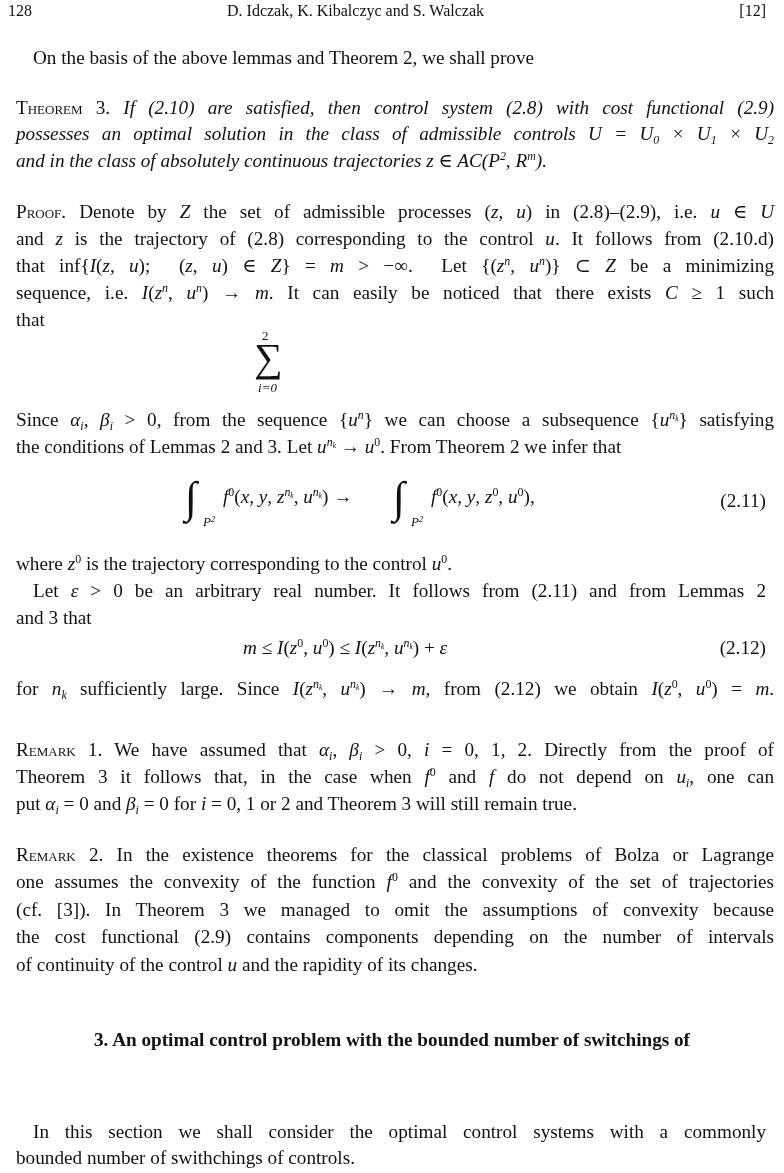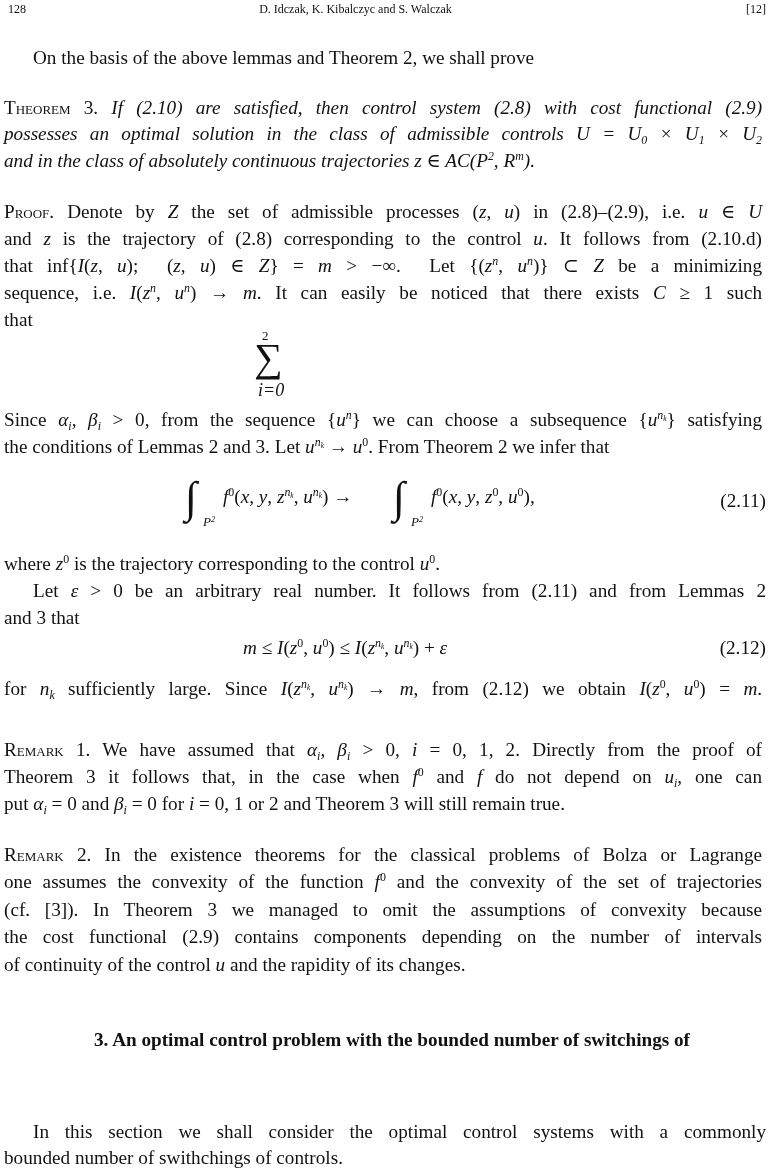--- a/index.html
+++ b/index.html
@@ -2,27 +2,27 @@
 <html><head>
 <meta charset="utf-8">
 <style>
   html, body { margin: 0; padding: 0; background: #ffffff; }
   body {
     width: 784px; height: 1173px; position: relative; overflow: hidden;
     font-family: "Liberation Serif", "DejaVu Serif", serif;
     color: #111111; font-size: 19.2px;
   }
   .abs { position: absolute; }
-  .line { position: absolute; left: 4px; width: 758px; white-space: nowrap; line-height: 24px; }
+  .line { position: absolute; left: 16px; width: 758px; white-space: nowrap; line-height: 24px; }
   .just { text-align: justify; text-align-last: justify; }
   i, .it { font-style: italic; }
   .sc { font-variant: small-caps; }
   sup { font-size: 0.62em; vertical-align: 0.55em; line-height: 0; }
   sub { font-size: 0.62em; vertical-align: -0.3em; line-height: 0; }
-  .hdr { top: 2px; font-size: 12px; }
+  .hdr { top: 2px; font-size: 16px; }
   .center { text-align: center; }
   .bold { font-weight: bold; }
   .sum { font-size: 40px; line-height: 1; }
   .intg { font-size: 44px; line-height: 1; font-style: italic; }
 </style>
 </head>
 <body>
 
 <div class="abs hdr" style="left:8px;">128</div>
 <div class="abs hdr" style="left:0; width:711px; text-align:center;">D. Idczak, K. Kibalczyc and S. Walczak</div>
@@ -44,21 +44,21 @@
     <span class="sc">Proof.</span> Denote by <i>Z</i> the set of admissible processes (<i>z</i>, <i>u</i>) in (2.8)–(2.9), i.e. <i>u</i> ∈ <i>U</i>
   </div>
   <div class="line just" style="top:227px;">and <i>z</i> is the trajectory of (2.8) corresponding to the control <i>u</i>. It follows from (2.10.d)</div>
   <div class="line just" style="top:254px;">that inf{<i>I</i>(<i>z</i>, <i>u</i>); &nbsp;(<i>z</i>, <i>u</i>) ∈ <i>Z</i>} = <i>m</i> &gt; −∞. &nbsp;Let {(<i>z<sup>n</sup></i>, <i>u<sup>n</sup></i>)} ⊂ <i>Z</i> be a minimizing</div>
   <div class="line just" style="top:281px;">sequence, i.e. <i>I</i>(<i>z<sup>n</sup></i>, <i>u<sup>n</sup></i>) → <i>m</i>. It can easily be noticed that there exists <i>C</i> ≥ 1 such</div>
   <div class="line" style="top:308px;">that</div>
 
   <div class="abs" style="left:252px; top:328px; width:320px; height:70px;">
     <div class="abs" style="left:10px; top:0; font-size:13px;">2</div>
     <div class="abs sum" style="left:2px; top:10px;">∑</div>
-    <div class="abs it" style="left:6px; top:52px; font-size:18px;">i=0</div>
+    <div class="abs it" style="left:6px; top:52px; font-size:13px;">i=0</div>
   </div>
 
   <div class="line just" style="top:408px;">Since <i>α<sub>i</sub></i>, <i>β<sub>i</sub></i> &gt; 0, from the sequence {<i>u<sup>n</sup></i>} we can choose a subsequence {<i>u<sup>n<sub>k</sub></sup></i>} satisfying</div>
   <div class="line" style="top:435px;">the conditions of Lemmas 2 and 3. Let <i>u<sup>n<sub>k</sub></sup></i> → <i>u</i><sup>0</sup>. From Theorem 2 we infer that</div>
 
   <div class="abs" style="left:185px; top:472px; width:599px; height:70px;">
     <span class="abs intg" style="left:0; top:4px;">∫</span>
     <span class="abs it" style="left:18px; top:42px; font-size:13px;">P<sup>2</sup></span>
     <span class="abs" style="left:38px; top:14px; white-space:nowrap;"><i>f</i><sup>0</sup>(<i>x</i>, <i>y</i>, <i>z<sup>n<sub>k</sub></sup></i>, <i>u<sup>n<sub>k</sub></sup></i>) →</span>
     <span class="abs intg" style="left:208px; top:4px;">∫</span>

